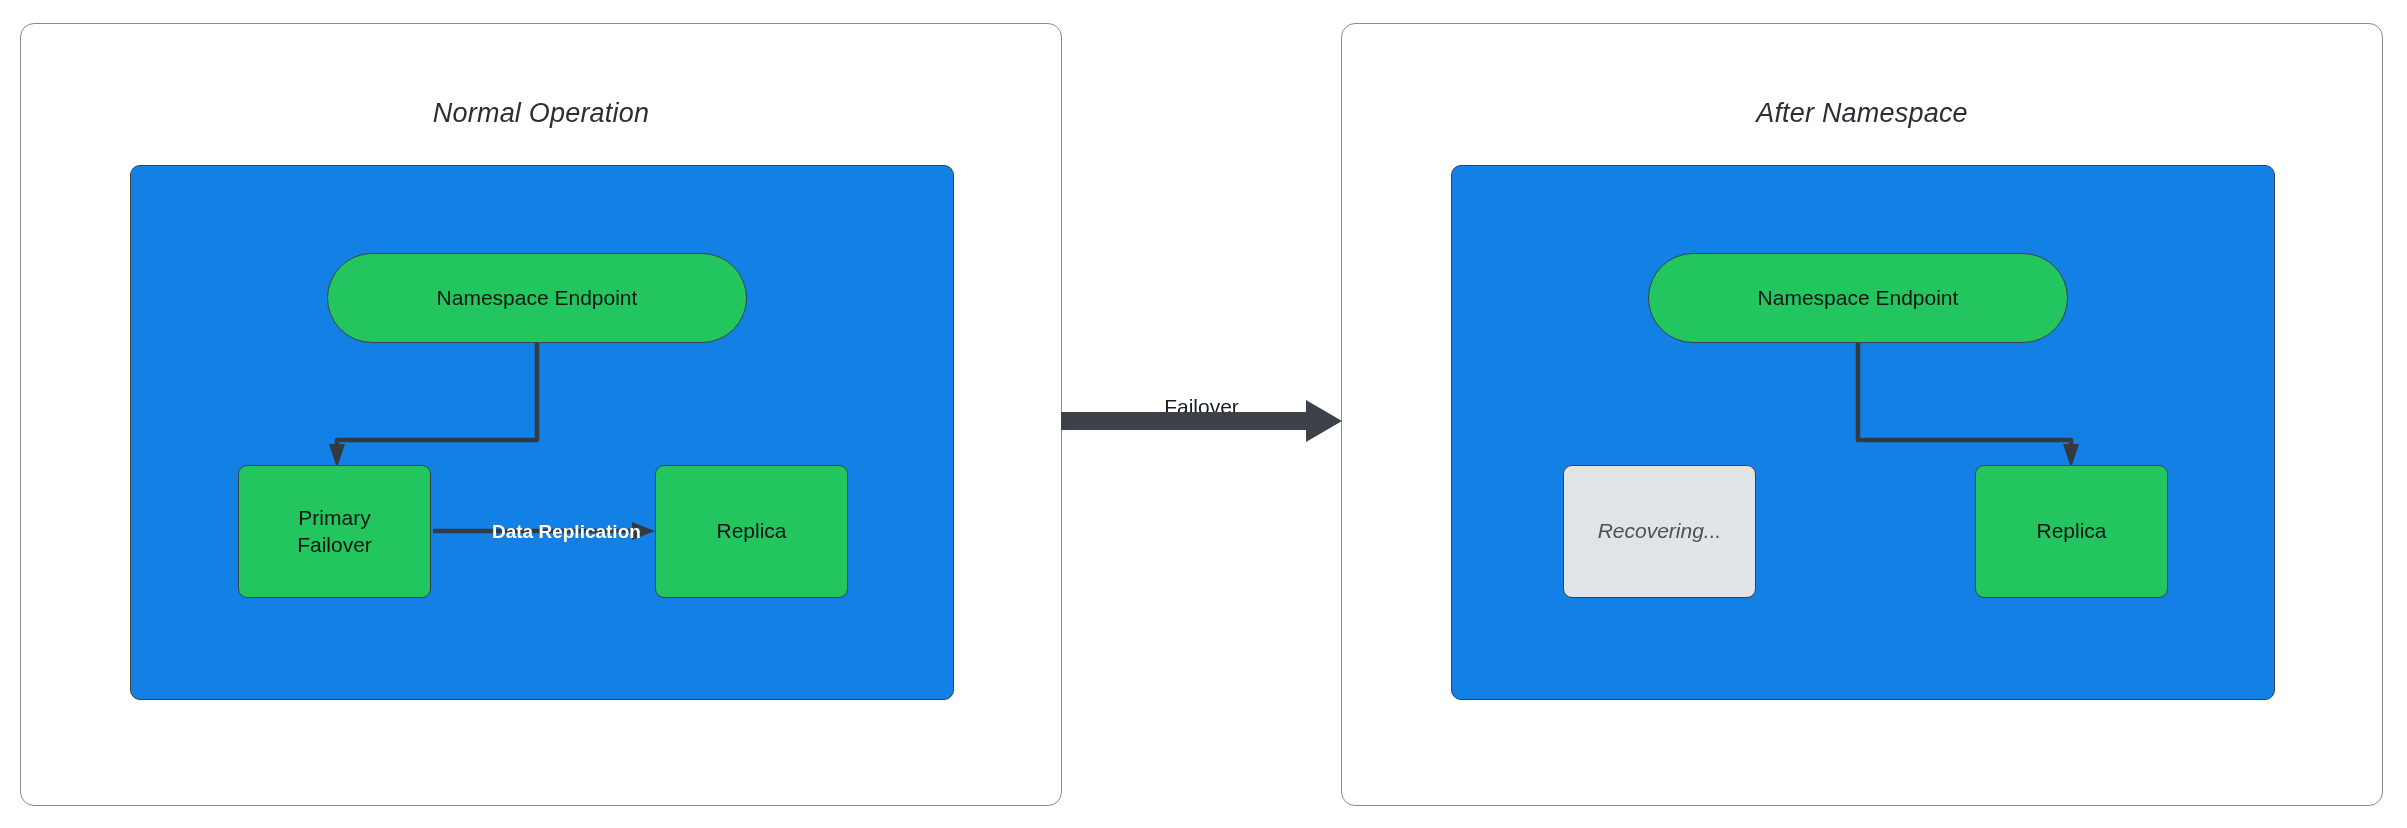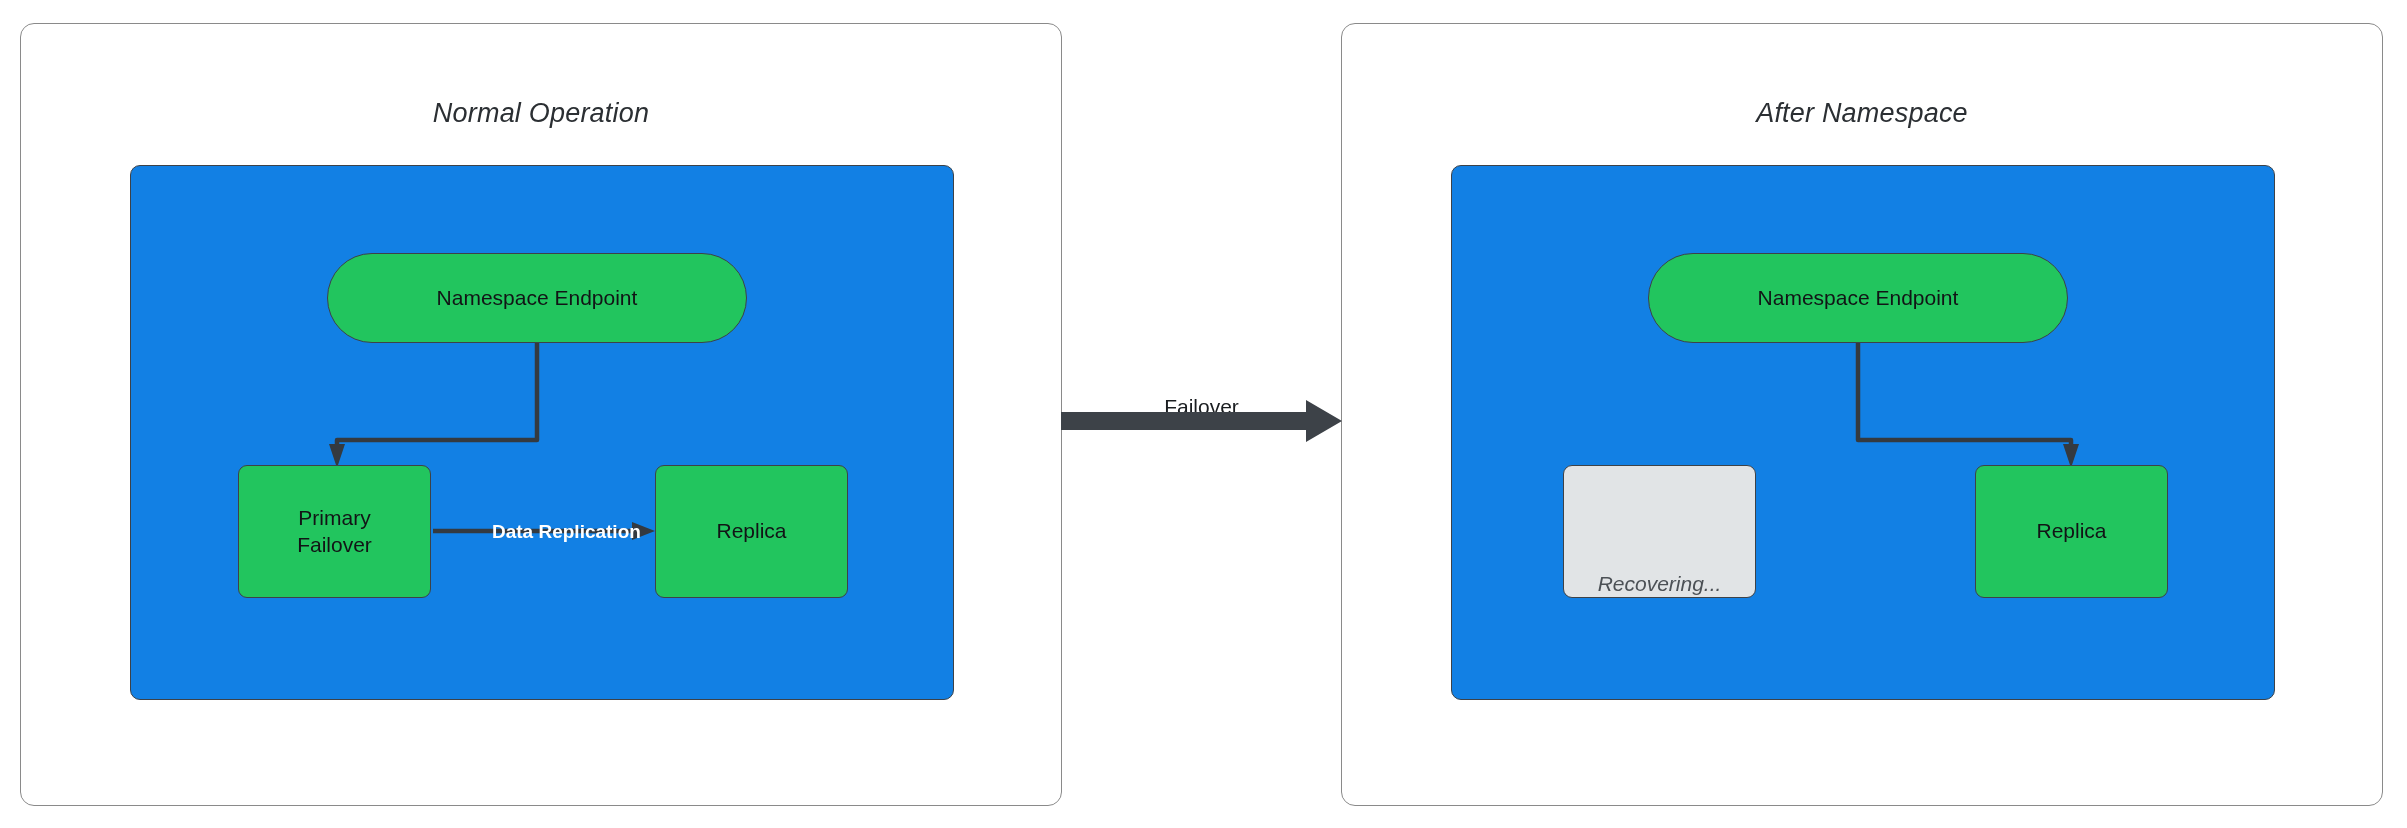--- a/index.html
+++ b/index.html
@@ -80,21 +80,21 @@
     color: #4c5156;
     font-style: italic;
   }
 
   
   #ln-endpoint { left: 327px; top: 253px; width: 420px; height: 90px; }
   #ln-primary  { left: 238px; top: 465px; width: 193px; height: 133px; }
   #ln-replica  { left: 655px; top: 465px; width: 193px; height: 133px; }
   
   #rn-endpoint { left: 1648px; top: 253px; width: 420px; height: 90px; }
-  #rn-recover  { left: 1563px; top: 465px; width: 193px; height: 133px; align-items: flex-end; }
+  #rn-recover  { left: 1563px; top: 465px; width: 193px; height: 133px; }
   #rn-replica  { left: 1975px; top: 465px; width: 193px; height: 133px; }
 
   
   #links {
     position: absolute;
     left: 0; top: 0;
     width: 2407px; height: 828px;
     pointer-events: none;
     z-index: 2;
   }

